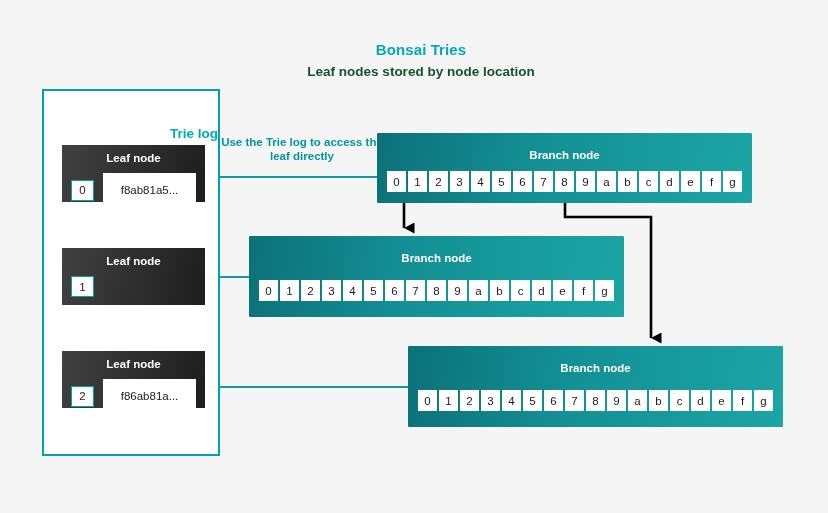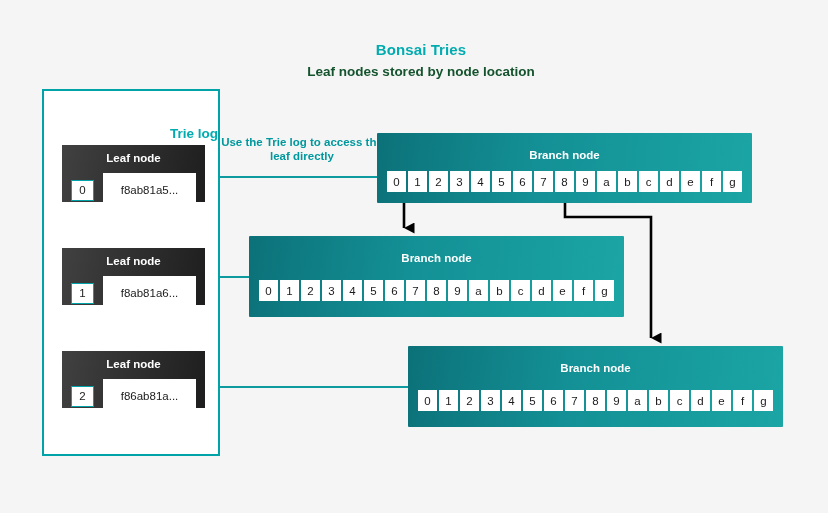--- a/index.html
+++ b/index.html
@@ -227,21 +227,20 @@
       <div class="leaf-row">
         <div class="leaf-index">0</div>
         <div class="leaf-hash">f8ab81a5...</div>
       </div>
     </div>
 
     <div class="leaf-node n1">
       <div class="leaf-title">Leaf node</div>
       <div class="leaf-row">
         <div class="leaf-index">1</div>
-        <div class="leaf-hash">f8ab81a6...</div>
       </div>
     </div>
 
     <div class="leaf-node n2">
       <div class="leaf-title">Leaf node</div>
       <div class="leaf-row">
         <div class="leaf-index">2</div>
         <div class="leaf-hash">f86ab81a...</div>
       </div>
     </div>

